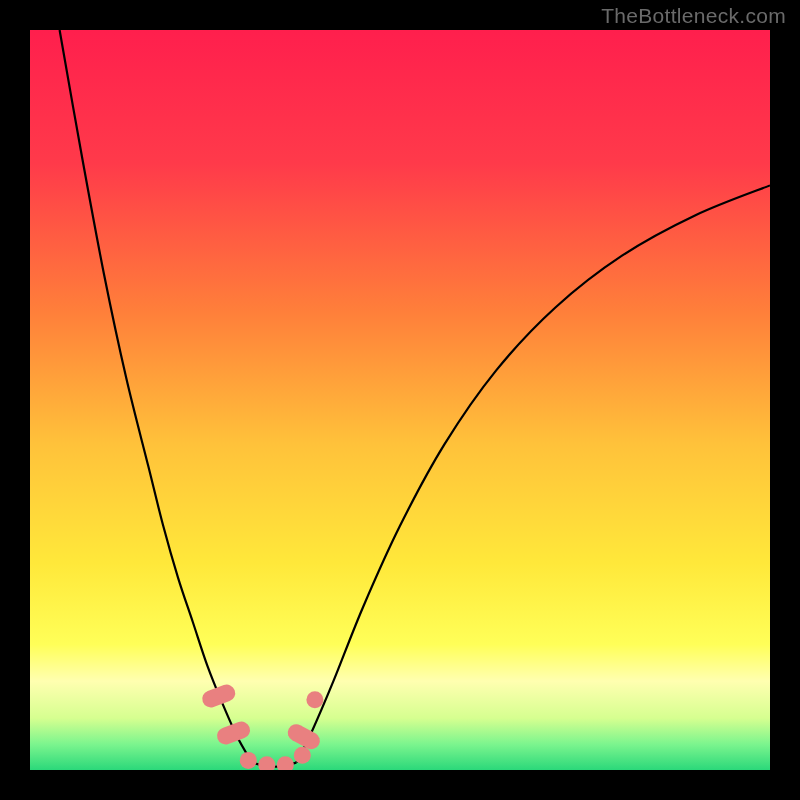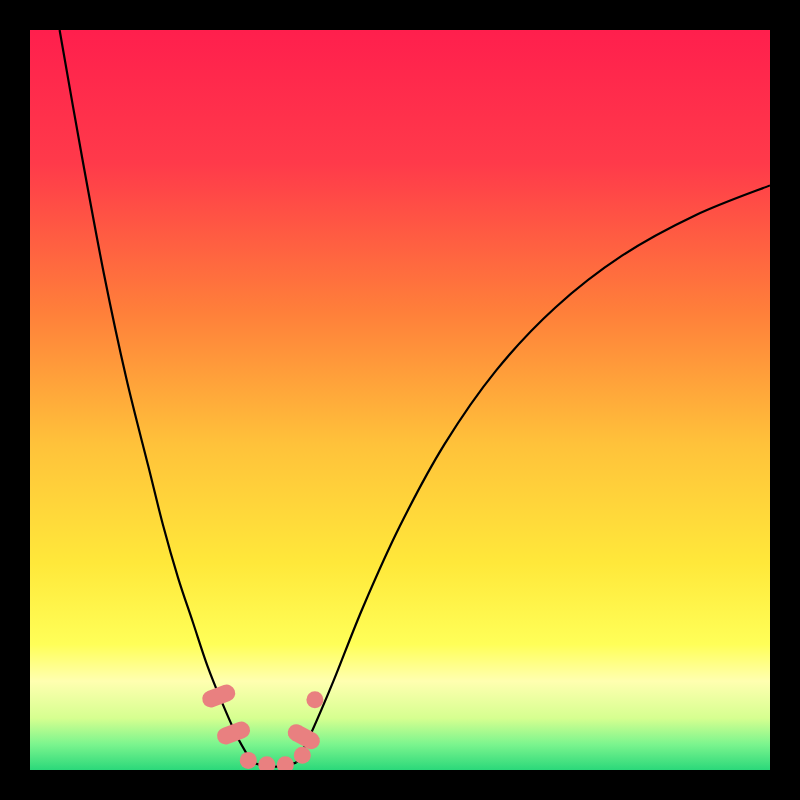--- a/index.html
+++ b/index.html
@@ -47,20 +47,21 @@
     fill: #e98080;
   }
   .pink-pill {
     fill: #e98080;
   }
 </style>
 </head>
 <body>
 
 <div class="outer">
+  <div class="watermark">TheBottleneck.com</div>
 
   <div class="plot-area">
     <svg class="gradient-bg" viewBox="0 0 740 740" preserveAspectRatio="none">
       <defs>
         <linearGradient id="bg-grad" x1="0" y1="0" x2="0" y2="1">
             <stop offset="0%" stop-color="#ff1f4d"></stop>
             <stop offset="18%" stop-color="#ff3a4a"></stop>
             <stop offset="38%" stop-color="#ff7f3a"></stop>
             <stop offset="56.00000000000001%" stop-color="#ffc23a"></stop>
             <stop offset="72%" stop-color="#ffe83a"></stop>

